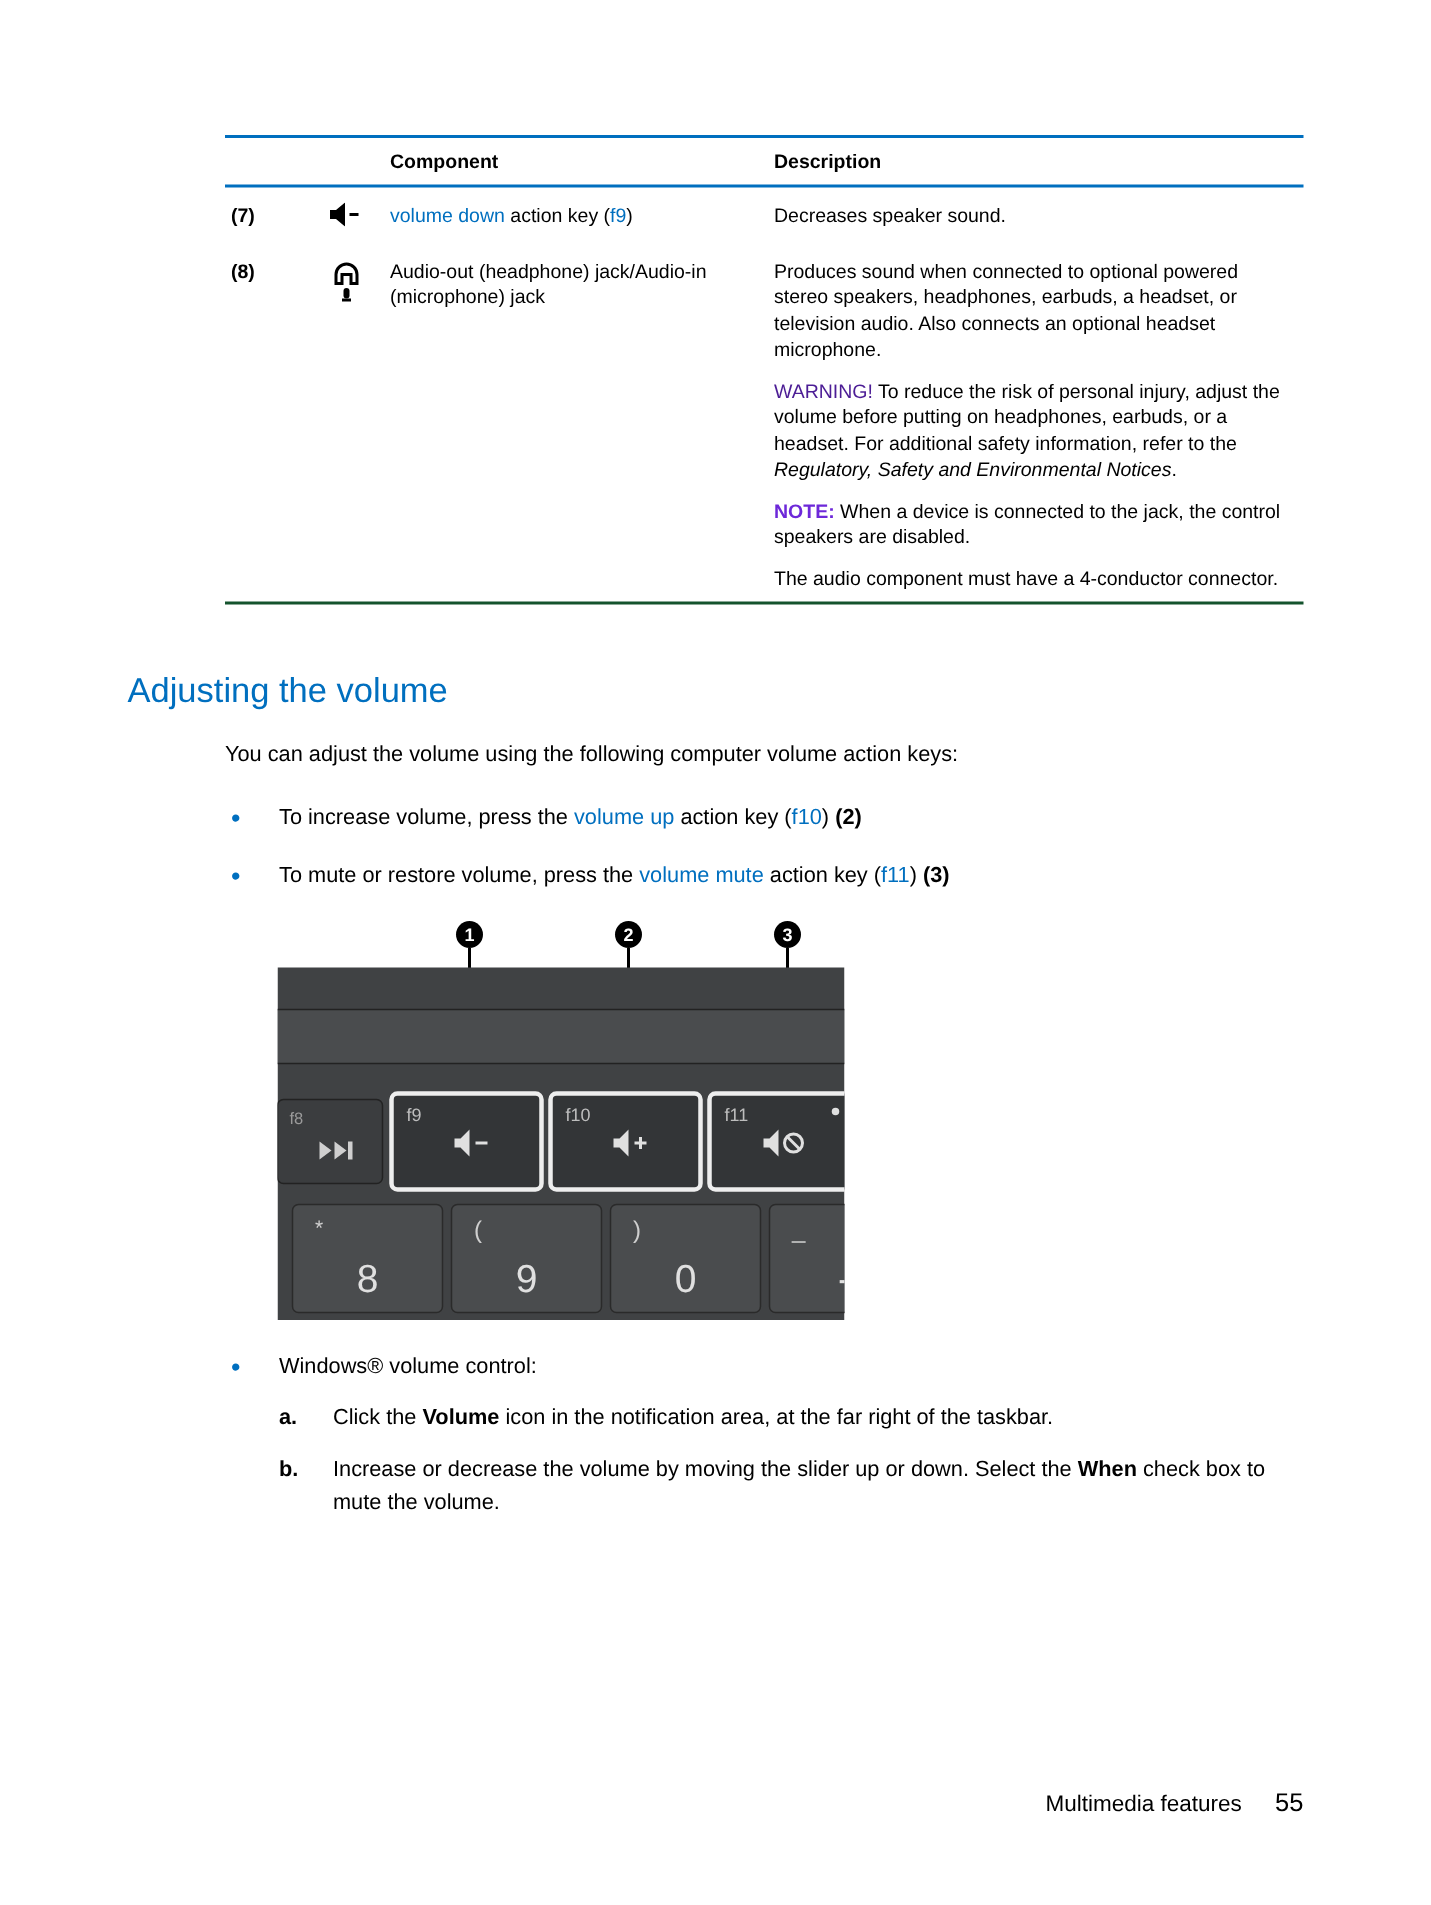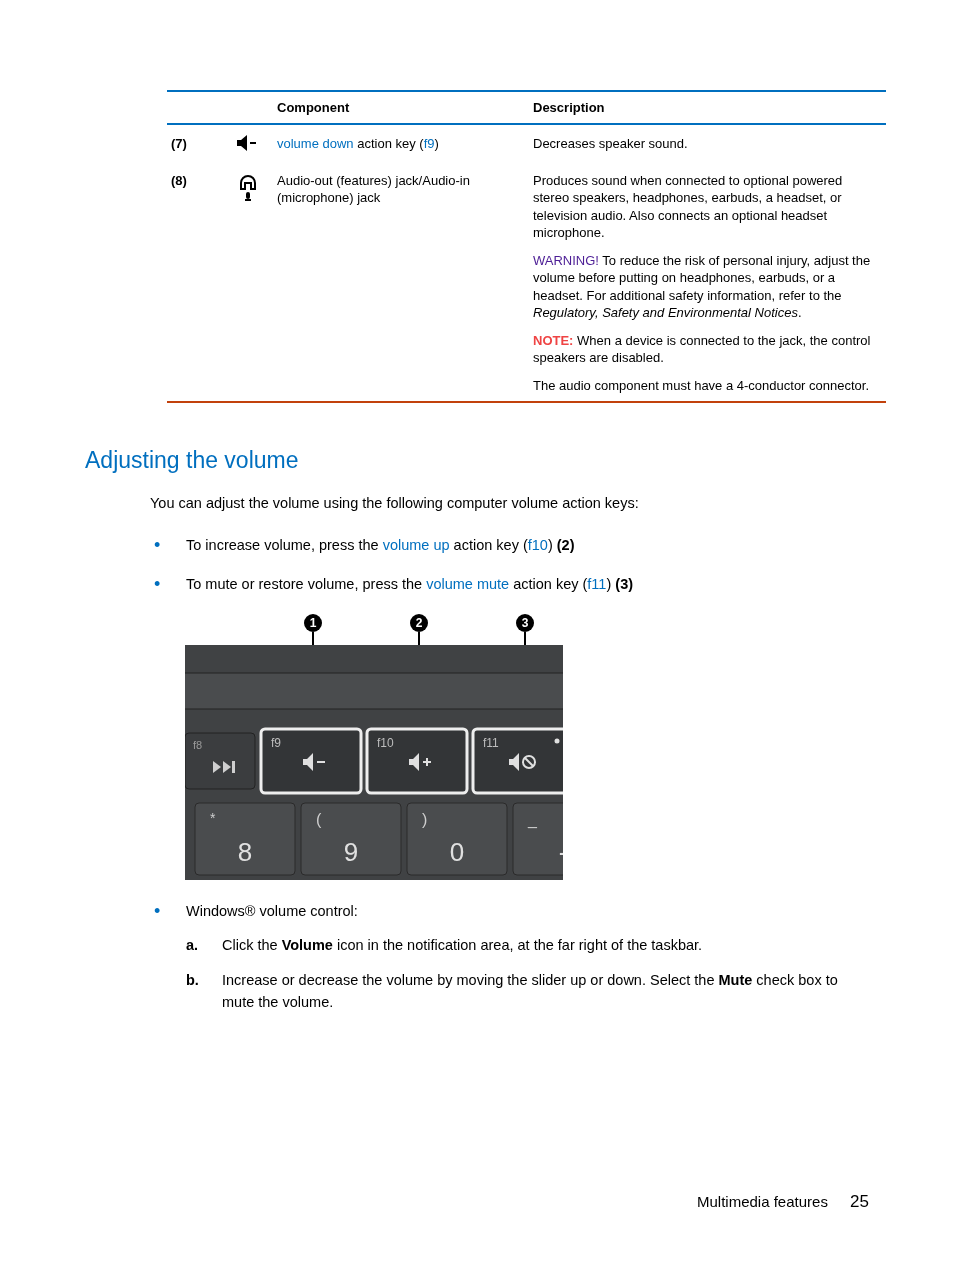--- a/index.html
+++ b/index.html
@@ -14,22 +14,22 @@
     position: relative;
     background: #fff;
   }
   .page {
     padding: 90px 85px 0 85px;
   }
   .tbl {
     width: 100%;
     border-collapse: collapse;
     border-top: 2px solid #006fbf;
-    border-bottom: 2px solid #c2410c;
-    margin-left: 82px;
+    border-bottom: 2px solid #14532d;
+    margin-left: 65px;
     width: calc(100% - 65px);
   }
   .tbl thead th {
     text-align: left;
     font-weight: bold;
     font-size: 13px;
     border-bottom: 2px solid #006fbf;
     padding: 8px 4px;
   }
   .tbl tbody td {
@@ -37,21 +37,21 @@
     padding: 10px 4px 6px 4px;
     font-size: 13px;
     line-height: 1.35;
   }
   .col-num { width: 48px; font-weight: bold; }
   .col-icon { width: 42px; text-align: center; }
   .col-comp { width: 248px; }
   .col-desc { }
   .link { color: #006fbf; }
   .warn { color: #4c1d95; font-weight: normal; }
-  .note { color: #ef4444; font-weight: bold; }
+  .note { color: #6d28d9; font-weight: bold; }
   .ital { font-style: italic; }
   .para-block { margin-top: 10px; }
   h2.section-title {
     color: #006fbf;
     font-size: 23px;
     font-weight: normal;
     margin: 44px 0 18px 0;
   }
   .body-text {
     margin-left: 65px;
@@ -129,21 +129,21 @@
       </tr>
       <tr>
         <td class="col-num">(8)</td>
         <td class="col-icon">
           <svg width="22" height="30" viewBox="0 0 22 30" fill="none" stroke="#000" stroke-width="2">
             <path d="M4 11 A7 7 0 1 1 18 11 L18 17 L14 17 L14 11 L8 11 L8 17 L4 17 Z" fill="none"></path>
             <rect x="9" y="20" width="4" height="7" rx="2" fill="#000" stroke="none"></rect>
             <line x1="8" y1="28" x2="14" y2="28"></line>
           </svg>
         </td>
-        <td class="col-comp">Audio-out (features) jack/Audio-in (microphone) jack</td>
+        <td class="col-comp">Audio-out (headphone) jack/Audio-in (microphone) jack</td>
         <td class="col-desc">
           <div>Produces sound when connected to optional powered stereo speakers, headphones, earbuds, a headset, or television audio. Also connects an optional headset microphone.</div>
           <div class="para-block">
             <span class="warn">WARNING!</span><span> To reduce the risk of personal injury, adjust the volume before putting on headphones, earbuds, or a headset. For additional safety information, refer to the </span><span class="ital">Regulatory, Safety and Environmental Notices</span><span>.</span>
           </div>
           <div class="para-block">
             <span class="note">NOTE:</span><span> When a device is connected to the jack, the control speakers are disabled.</span>
           </div>
           <div class="para-block">The audio component must have a 4-conductor connector.</div>
         </td>
@@ -240,24 +240,24 @@
   <ul class="bullets">
     <li>
       <span>Windows® volume control:</span>
       <ol class="alpha">
         <li>
           <span class="alpha-letter">a.</span>
           <span>Click the </span><span class="bold">Volume</span><span> icon in the notification area, at the far right of the taskbar.</span>
         </li>
         <li>
           <span class="alpha-letter">b.</span>
-          <span>Increase or decrease the volume by moving the slider up or down. Select the </span><span class="bold">Mute</span><span> check box to mute the volume.</span>
+          <span>Increase or decrease the volume by moving the slider up or down. Select the </span><span class="bold">When</span><span> check box to mute the volume.</span>
         </li>
       </ol>
     </li>
   </ul>
 
 </div>
 
 <div class="footer">
   <span>Multimedia features</span>
-  <span class="pnum">25</span>
+  <span class="pnum">55</span>
 </div>
 
 </body></html>

